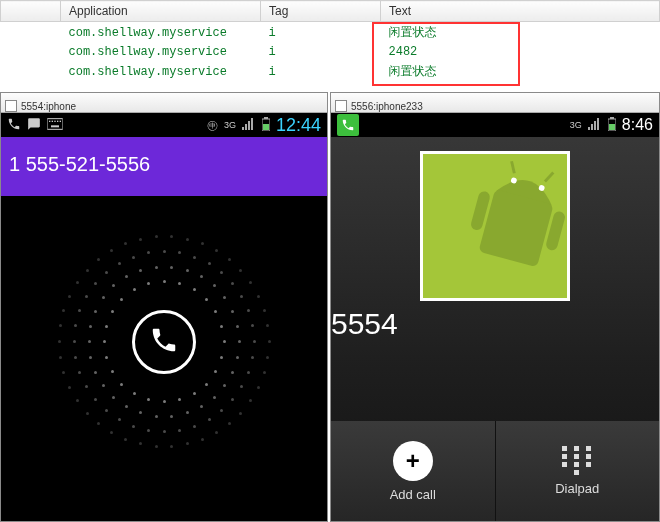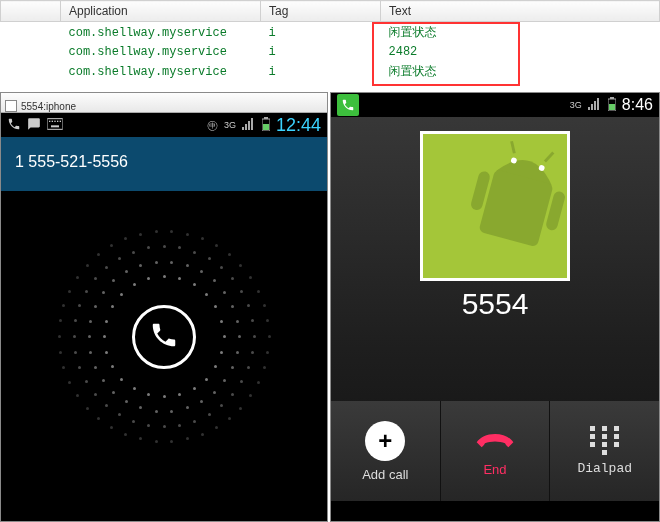--- a/index.html
+++ b/index.html
@@ -18,41 +18,41 @@
   .emu { position: absolute; border: 1px solid #8a8a8a; background: #000; }
   .emu-title { height: 20px; background: linear-gradient(#fdfdfd,#e8e8e8); border-bottom: 1px solid #aaa; display: flex; align-items: flex-end; font-size: 10px; color: #333; padding-left: 4px; gap: 4px; }
   .emu-title .sq { width: 12px; height: 12px; border: 1px solid #888; background: #fff; display: inline-block; }
   .emu-body { position: relative; width: 100%; height: calc(100% - 20px); background: #000; overflow: hidden; }
 
   
   .emu-left { left: 0; top: 92px; width: 328px; height: 430px; }
   .statusbar { height: 24px; background: #000; display: flex; align-items: center; justify-content: space-between; padding: 0 6px; color: #bbb; font-size: 11px; }
   .sb-left, .sb-right { display: flex; align-items: center; gap: 6px; }
   .bigtime { color: #3bd3ff; font-size: 18px; font-weight: 100; }
-  .caller-area { background: #0c4a6e; padding: 16px 14px 20px; color: #fff; font-size: 16px; }
+  .caller-area { background: #6d28d9; padding: 16px 8px 20px; color: #fff; font-size: 20px; }
   .incoming-bar { background: linear-gradient(#0b5b6e,#0a4a59); color: #bcefff; text-align: right; padding: 8px 16px; font-size: 16px; border-top: 1px solid #0e7a92; border-bottom: 1px solid #052f38; }
   .ring-area { position: relative; height: 260px; background: #000; }
   .dots { position: absolute; left: 50%; top: 56%; transform: translate(-50%,-50%); width: 230px; height: 230px; }
   .dot-ring { position: absolute; inset: 0; }
   .dot-ring span { position: absolute; width: 3px; height: 3px; background: #888; border-radius: 50%; }
   .phone-circle { position: absolute; left: 50%; top: 56%; transform: translate(-50%,-50%); width: 64px; height: 64px; border: 3px solid #fff; border-radius: 50%; display: flex; align-items: center; justify-content: center; }
   .phone-circle svg { width: 30px; height: 30px; fill: #fff; }
 
   
   .emu-right { left: 330px; top: 92px; width: 330px; height: 430px; }
   .statusbar2 { height: 24px; background: #000; display: flex; align-items: center; justify-content: space-between; padding: 0 6px; color: #bbb; font-size: 11px; }
   .phone-off-icon { width: 22px; height: 22px; background: #3dbf3d; display: flex; align-items: center; justify-content: center; border-radius: 2px; }
   .phone-off-icon svg { width: 14px; height: 14px; fill: #fff; }
   .dialing-title { text-align: center; color: #fff; font-size: 28px; margin-top: 16px; font-weight: 300; }
   .avatar-box { width: 150px; height: 150px; margin: 14px auto 6px; border: 3px solid #fff; background: #a4c639; display: flex; align-items: center; justify-content: center; overflow: hidden; }
-  .dialed-number { text-align: center; color: #fff; font-size: 30px; margin-top: 6px; }
+  .dialed-number { color: #fff; font-size: 30px; margin-top: 6px; }
   .action-bar { position: absolute; left: 0; right: 0; bottom: 0; height: 100px; display: flex; }
   .action-btn { flex: 1; background: linear-gradient(#3a3a3a,#262626); border-right: 1px solid #111; display: flex; flex-direction: column; align-items: center; justify-content: center; color: #ddd; font-size: 13px; gap: 6px; cursor: pointer; }
   .action-btn.end { color: #ff2e63; }
-  .action-btn:last-child { border-right: none; font-family: Liberation Mono, monospace; }
+  .action-btn:last-child { border-right: none; }
   .circle-plus { width: 40px; height: 40px; background: #fff; border-radius: 50%; display: flex; align-items: center; justify-content: center; color: #000; font-size: 24px; font-weight: bold; }
   .end-handset svg { width: 40px; height: 28px; fill: #ff2e63; }
   .dialpad-icon { width: 36px; height: 28px; display: grid; grid-template-columns: repeat(3,6px); grid-template-rows: repeat(4,5px); gap: 3px 6px; align-content: center; justify-content: center; }
   .dialpad-icon span { width: 5px; height: 5px; background: #ddd; }
   .time-white { color: #fff; font-size: 16px; font-weight: 500; }
 </style>
 </head>
 <body>
 
 <table class="log-table">
@@ -528,20 +528,24 @@
       <div class="phone-circle">
         <span><svg viewBox="0 0 24 24">
               <path d="M6.6 10.8c1.4 2.8 3.8 5.2 6.6 6.6l2.2-2.2c.3-.3.7-.4 1-.2 1.1.4 2.3.6 3.6.6.6 0 1 .4 1 1V20c0 .6-.4 1-1 1C10.6 21 3 13.4 3 4c0-.6.4-1 1-1h3.4c.6 0 1 .4 1 1 0 1.3.2 2.5.6 3.6.1.3 0 .7-.2 1l-2.2 2.2z"></path>
             </svg></span>
       </div>
     </div>
   </div>
 </div>
 
 <div class="emu emu-right">
+  <div class="emu-title">
+    <span class="sq"></span>
+    <span>5556:iphone233</span>
+  </div>
   <div class="emu-body" style="background:linear-gradient(#3a3a3a,#1f1f1f 60%,#111);">
     <div class="statusbar2">
       <div class="sb-left">
         <span class="phone-off-icon">
             <svg viewBox="0 0 24 24">
               <path d="M6.6 10.8c1.4 2.8 3.8 5.2 6.6 6.6l2.2-2.2c.3-.3.7-.4 1-.2 1.1.4 2.3.6 3.6.6.6 0 1 .4 1 1V20c0 .6-.4 1-1 1C10.6 21 3 13.4 3 4c0-.6.4-1 1-1h3.4c.6 0 1 .4 1 1 0 1.3.2 2.5.6 3.6.1.3 0 .7-.2 1l-2.2 2.2z"></path>
             </svg>
           </span>
       </div>
       <div class="sb-right">
@@ -571,26 +575,20 @@
           <line x1="130" y1="35" x2="122" y2="50" stroke="#89a82f" stroke-width="4"></line>
         </g>
       </svg>
     </div>
     <div class="dialed-number">5554</div>
     <div class="action-bar">
       <div class="action-btn">
         <div class="circle-plus">+</div>
         <span>Add call</span>
       </div>
-      <div class="action-btn end">
-        <span class="end-handset"><svg viewBox="0 0 48 24">
-              <path d="M24 6C14 6 6 10 2 16l6 6c3-3 4-5 4-5 3-1 8-2 12-2s9 1 12 2c0 0 1 2 4 5l6-6C42 10 34 6 24 6z"></path>
-            </svg></span>
-        <span>End</span>
-      </div>
       <div class="action-btn">
         <div class="dialpad-icon">
           <span></span>
             <span></span>
             <span></span>
           <span></span>
             <span></span>
             <span></span>
           <span></span>
             <span></span>

